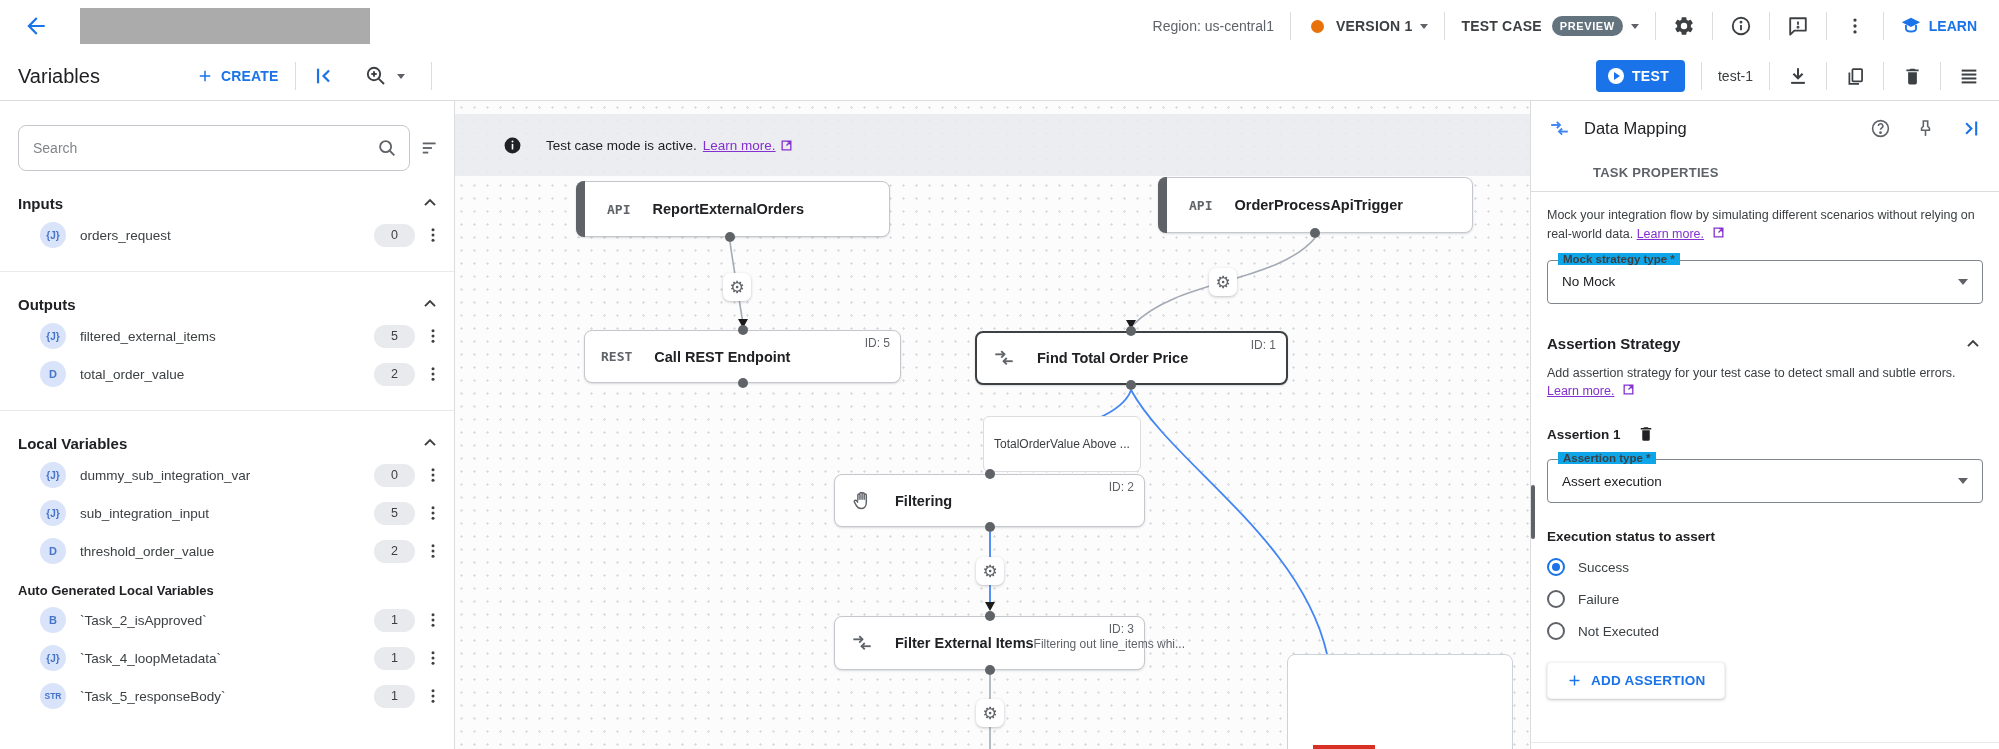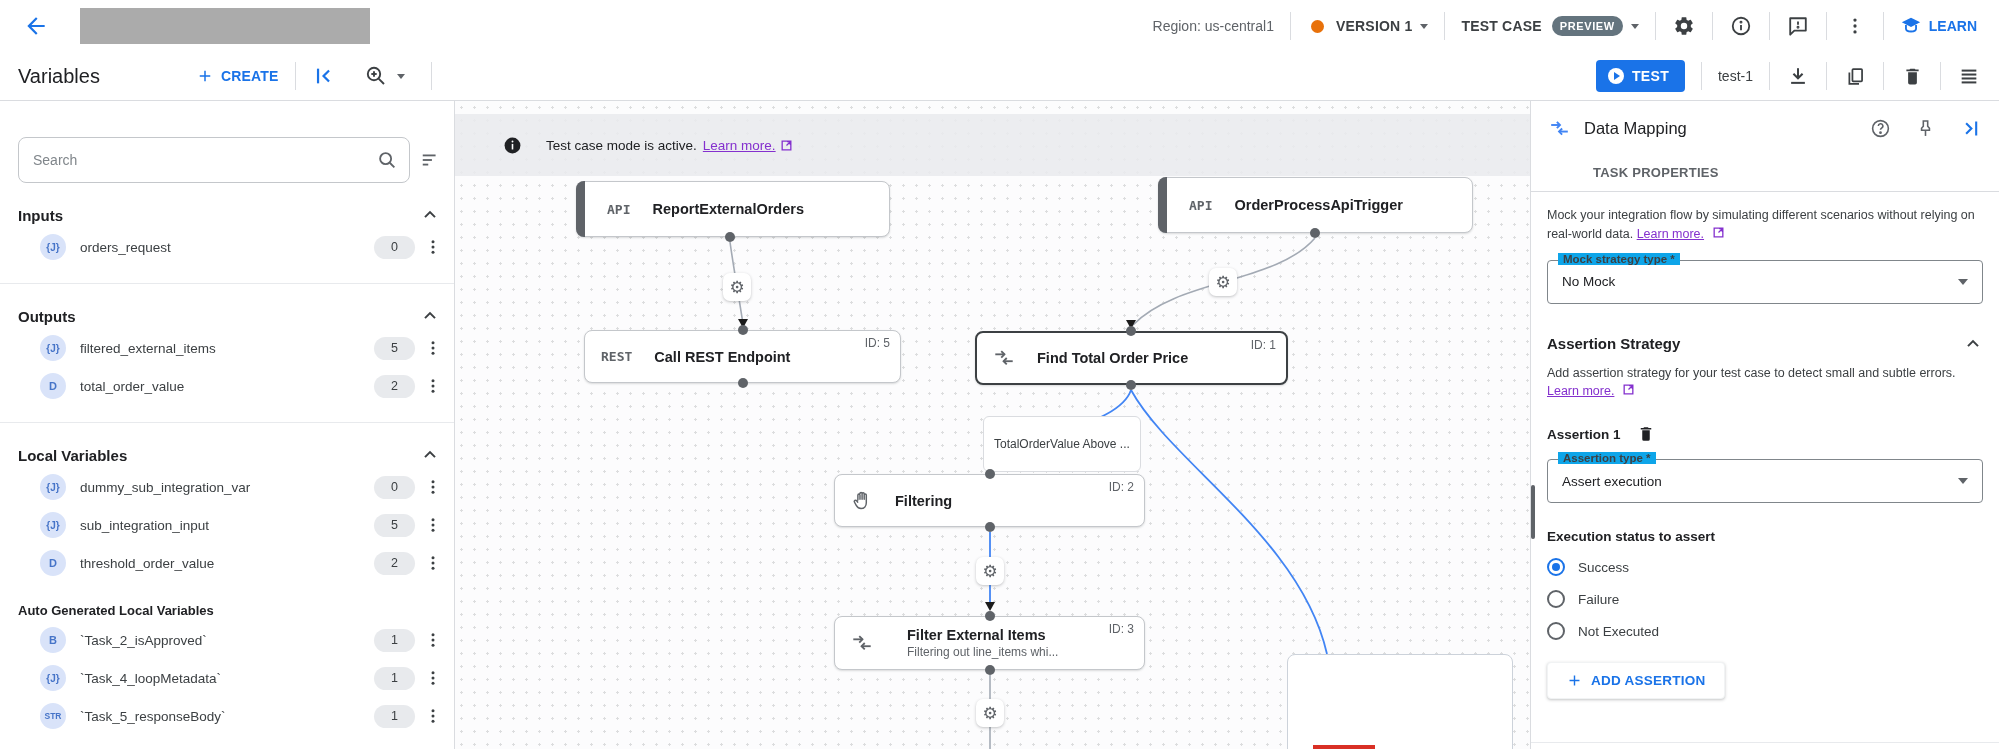--- a/index.html
+++ b/index.html
@@ -38,21 +38,21 @@
   .play-circle { width:16px; height:16px; background:#fff; border-radius:50%; position:relative; }
   .play-circle::after { content:""; position:absolute; left:6px; top:4px; border-left:6px solid #1a73e8;
            border-top:4px solid transparent; border-bottom:4px solid transparent; }
   .test-name { font-size:14px; color:#3c4043; font-weight:500; }
 
   
   .main { display:flex; height:648px; }
 
   
   .sidebar { width:455px; border-right:1px solid #dadce0; background:#fff; padding:24px 12px 0 18px; overflow:hidden; }
-  .search-row { display:flex; align-items:center;margin-top:12px; }
+  .search-row { display:flex; align-items:center; }
   .search-box { position:relative; flex:1; }
   .search-box input { width:100%; height:46px; border:1px solid #c4c7cb; border-radius:8px; padding:0 40px 0 14px;
            font-size:14px; color:#202124; font-family:"Liberation Sans",sans-serif; outline:none; }
   .search-box input::placeholder { color:#80868b; }
   .search-icon { position:absolute; right:12px; top:12px; width:22px; height:22px; color:#5f6368; }
   .sort-icon { width:22px; height:22px; color:#5f6368; margin-left:10px; flex:none; }
   .sec-header { display:flex; align-items:center; margin-top:22px; padding-right:2px; }
   .sec-title { font-size:15px; font-weight:600; color:#202124; }
   .sec-title.small { font-size:13px; font-weight:700; }
   .chev-up { margin-left:auto; width:20px; height:20px; color:#3c4043; }
@@ -82,21 +82,21 @@
   .node { position:absolute; background:#fff; border:1px solid #c4c7cb; border-radius:8px; display:flex;
       align-items:center; padding:0 16px; box-shadow:0 1px 2px rgba(60,64,67,.18); z-index:2; cursor:pointer; }
   .node-badge { font-family:"DejaVu Sans Mono", monospace; font-weight:700; font-size:13px; color:#5f6368; flex:none; }
   .node-title { font-size:14.5px; font-weight:600; color:#202124; margin-left:22px; white-space:nowrap; }
   .node.trigger { padding-left:30px; }
   .node.trigger::before { content:""; position:absolute; left:-1px; top:-1px; bottom:-1px; width:9px;
       background:#5f6368; border-radius:8px 0 0 8px; }
   .node.selected { border:2px solid #3c4043; }
   .node-id { position:absolute; top:5px; right:10px; font-size:12px; color:#5f6368; font-weight:400; }
   .node-icon { width:22px; height:22px; color:#5f6368; flex:none; }
-  .node-lines { display:flex; flex-direction:column; margin-left:34px; }
+  .node-lines { display:flex; margin-left:22px; }
   .node-sub { font-size:12px; color:#5f6368; margin-top:2px; white-space:nowrap; }
 
   .gear { position:absolute; width:28px; height:28px; background:#fff; border-radius:7px; z-index:2;
       box-shadow:0 1px 3px rgba(60,64,67,.3); display:flex; align-items:center; justify-content:center;
       font-size:17px; color:#5f6368; }
   .cdot { position:absolute; width:10px; height:10px; border-radius:50%; background:#5f6368; z-index:3; }
   .edge-label { position:absolute; z-index:3; background:#fff; border:1px solid #dadce0; border-radius:6px;
       padding:20px 10px; font-size:12px; color:#3c4043; white-space:nowrap; }
   .partial-node { position:absolute; background:#fff; border:1px solid #ccd2da; border-radius:8px; z-index:2; }
   .error-sliver { position:absolute; background:#d93025; z-index:3; }
@@ -390,21 +390,21 @@
         <span class="var-count">2</span>
         <span class="row-menu">
             <svg viewBox="0 0 24 24" width="18" height="18" fill="currentColor">
               <circle cx="12" cy="5" r="2"></circle>
               <circle cx="12" cy="12" r="2"></circle>
               <circle cx="12" cy="19" r="2"></circle>
             </svg>
           </span>
       </div>
 
-      <div class="sec-header" style="margin-top:24px">
+      <div class="sec-header" style="margin-top:16px">
         <span class="sec-title small">Auto Generated Local Variables</span>
       </div>
       <div class="var-row">
         <span class="var-icon" style="font-size:11px">B</span>
         <span class="var-name">`Task_2_isApproved`</span>
         <span class="var-count">1</span>
         <span class="row-menu">
             <svg viewBox="0 0 24 24" width="18" height="18" fill="currentColor">
               <circle cx="12" cy="5" r="2"></circle>
               <circle cx="12" cy="12" r="2"></circle>

